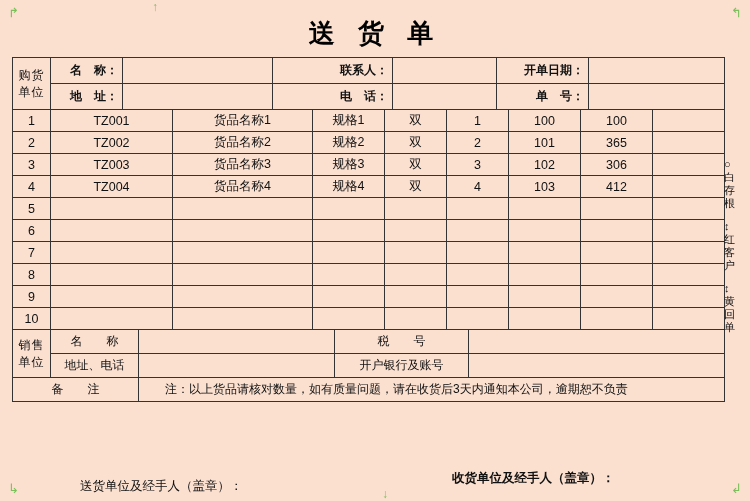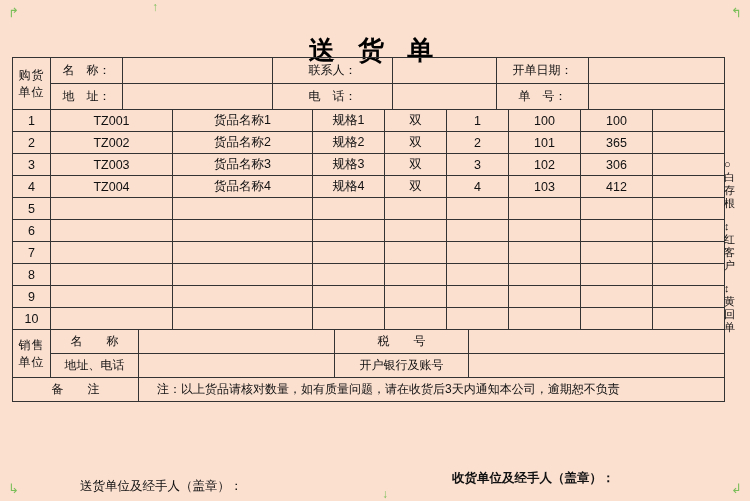--- a/index.html
+++ b/index.html
@@ -36,21 +36,21 @@
     font-size: 12px;
   }
   .tick.top { left: 152px; top: 0px; }
   .tick.bottom { left: 382px; bottom: 0px; }
 
   .title {
     text-align: center;
     font-size: 26px;
     font-weight: bold;
     letter-spacing: 8px;
-    padding-top: 33px;
+    padding-top: 16px;
     color: #000;
   }
 
   .sheet {
     position: absolute;
     left: 12px;
     top: 57px;
     width: 712px;
   }
 
@@ -62,21 +62,21 @@
   td, th {
     border: 1px solid #333;
     font-size: 12px;
     font-weight: normal;
     padding: 0 4px;
     height: 21px;
     text-align: center;
     color: #111;
     background: transparent;
   }
-  .left { text-align: center; }
+  .left { text-align: right; font-weight: bold; }
   .right { text-align: right; padding-right: 8px; }
   .h24 { height: 24px; }
 
   .head-table td { height: 25px; }
   .vert-label {
     width: 38px;
     font-size: 12px;
     letter-spacing: 1px;
   }
   .item-head td { height: 25px; font-size: 12.5px; }
@@ -107,21 +107,21 @@
     left: 68px;
     top: 0;
     margin-top: 8px;
   }
   .footer .f-right {
     position: absolute;
     left: 440px;
     top: 0;
     font-weight: bold;
   }
-  .note-td { text-align: left; padding-left: 18px; font-size: 12px; }
+  .note-td { text-align: left; padding-left: 26px; font-size: 12px; }
 </style>
 </head>
 <body>
 
 <div class="page">
 
   <div class="corner tl">↱</div>
   <div class="corner tr">↰</div>
   <div class="corner bl">↳</div>
   <div class="corner br">↲</div>

